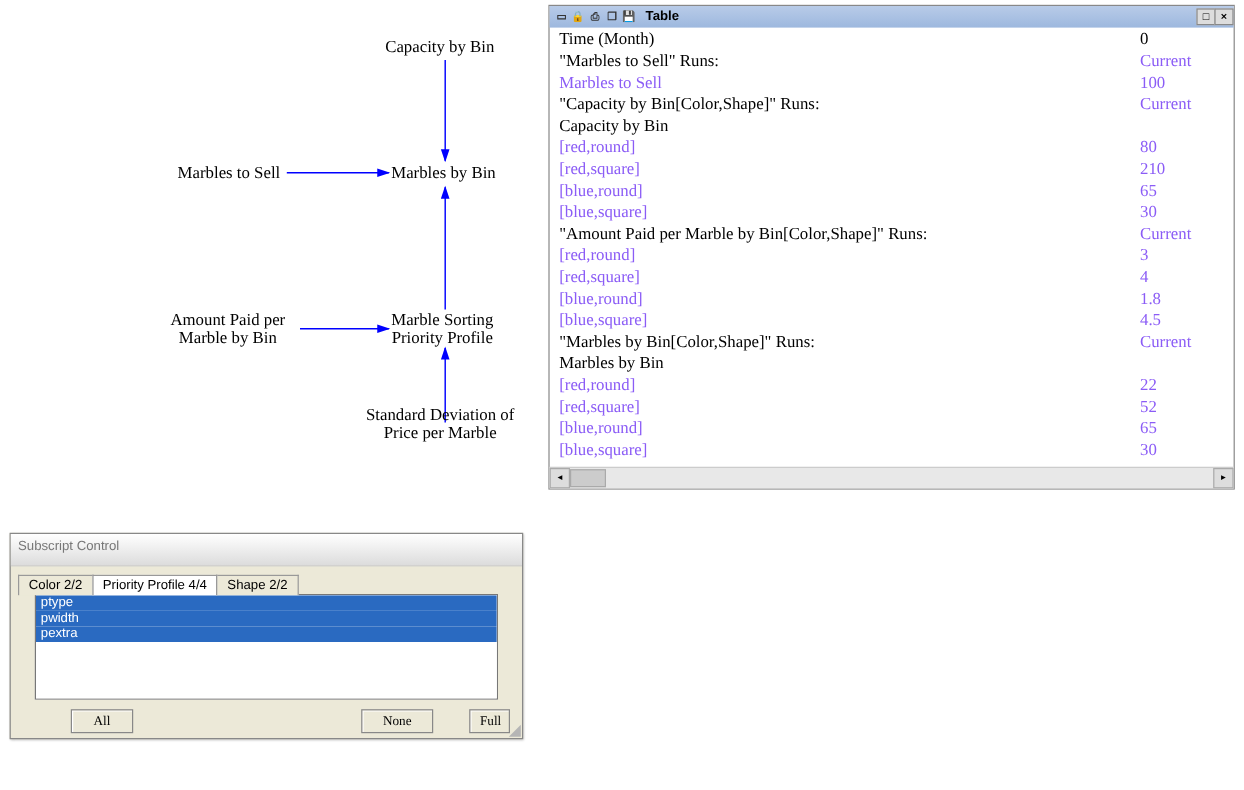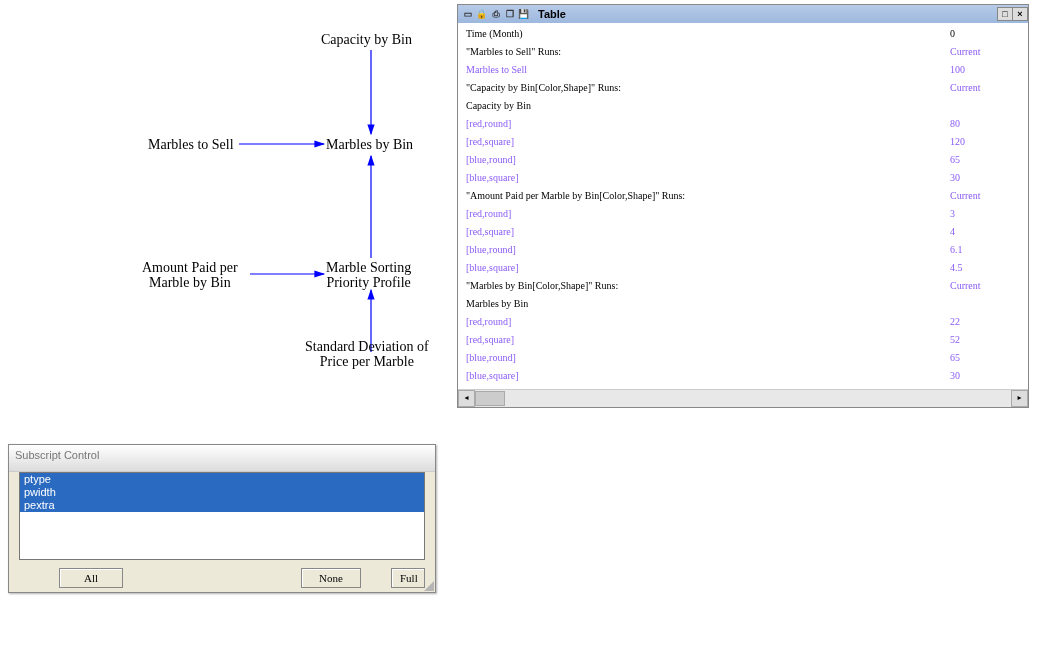--- a/index.html
+++ b/index.html
@@ -9,36 +9,36 @@
   #diagram{position:absolute;left:0;top:0;width:470px;height:430px}
   .node{position:absolute;text-align:center;white-space:nowrap;line-height:1.1}
   
   #table-panel{position:absolute;left:457px;top:4px;width:570px;border:1px solid #888}
   .tp-titlebar{height:18px;background:linear-gradient(#b8cbe8,#9db8de);display:flex;align-items:center;font-family:"Segoe UI",Arial,sans-serif;font-size:11px;font-weight:bold;color:#000}
   .tp-title-icons{display:flex;gap:2px;padding:0 4px}
   .tp-title-icons span{width:12px;height:12px;display:inline-block;font-size:9px;line-height:12px;text-align:center;color:#333}
   .tp-title-text{flex:1;padding-left:4px}
   .tp-winbtns{display:flex}
   .tp-winbtns div{width:16px;height:14px;border:1px solid #888;background:#ddd;margin-left:-1px;font-size:9px;font-family:Arial;line-height:12px;text-align:center;box-sizing:border-box}
-  .tp-body{padding:2px 8px 4px 8px;font-family:"Times New Roman",serif;font-size:10px;max-height:446px;overflow:hidden}
+  .tp-body{padding:2px 8px 4px 8px;font-family:"Times New Roman",serif;font-size:14px;max-height:446px;overflow:hidden}
   .tp-row{display:flex;justify-content:space-between;line-height:18px}
   .tp-row .lab{flex:1}
   .tp-row .val{min-width:70px;text-align:left}
   .tp-scroll{height:17px;background:#e8e8e8;border-top:1px solid #ccc;position:relative}
   .tp-scroll .arrow{position:absolute;top:0;width:17px;height:17px;background:#ddd;border:1px solid #aaa;box-sizing:border-box;font-size:8px;text-align:center;line-height:14px}
   .tp-scroll .arrow.l{left:0}
   .tp-scroll .arrow.r{right:0}
   .tp-scroll .thumb{position:absolute;left:17px;top:1px;width:30px;height:15px;background:#ccc;border:1px solid #aaa;box-sizing:border-box}
   
   #subctl{position:absolute;left:8px;top:444px;width:426px;background:#ece9d8;border:1px solid #888;font-family:Tahoma,Arial,sans-serif;font-size:11px;box-shadow:1px 1px 2px rgba(0,0,0,.3)}
   .sc-titlebar{height:22px;background:linear-gradient(#fff,#dcdcdc);color:#777;padding:4px 6px 0 6px;font-size:11px;border-bottom:1px solid #ccc}
   .sc-tabs{display:flex;padding:6px 6px 0 6px;gap:0}
   .sc-tab{padding:2px 8px;border:1px solid #999;border-bottom:none;background:#ece9d8;position:relative;top:1px;margin-right:-1px;white-space:nowrap}
   .sc-tab.active{background:#fff;font-weight:normal;z-index:2}
-  .sc-listwrap{margin:0 10px;border:1px solid #777;background:#fff;height:86px}
+  .sc-listwrap{margin:0 20px;border:1px solid #777;background:#fff;height:86px}
   .sc-list{background:#fff;height:100%;overflow:hidden}
   .sc-item{background:#2a6ac1;color:#fff;padding:0 4px;height:13px;line-height:13px;font-size:11px}
   .sc-btnrow1{display:flex;justify-content:space-between;padding:8px 10px 4px 10px}
   .sc-btnrow2{display:flex;align-items:center;padding:4px 6px 6px 6px;gap:4px}
   .sc-btn{border:1px solid #888;background:#ece9d8;padding:1px 8px;height:20px;box-sizing:border-box;font-family:Tahoma;font-size:11px;box-shadow:inset 1px 1px #fff}
   .sc-check input{vertical-align:middle;margin-right:3px}
   .grip{position:absolute;right:1px;bottom:1px;width:12px;height:12px}
   .grip::before{content:"";position:absolute;right:0;bottom:0;width:0;height:0;border-left:10px solid transparent;border-bottom:10px solid #b5b5b5}
 </style>
 </head>
@@ -109,21 +109,21 @@
       <div class="tp-row">
         <span class="lab">Capacity by Bin</span>
         <span class="val"></span>
       </div>
       <div class="tp-row">
         <span class="lab blue">[red,round]</span>
         <span class="val blue">80</span>
       </div>
       <div class="tp-row">
         <span class="lab blue">[red,square]</span>
-        <span class="val blue">120</span>
+        <span class="val blue">210</span>
       </div>
       <div class="tp-row">
         <span class="lab blue">[blue,round]</span>
         <span class="val blue">65</span>
       </div>
       <div class="tp-row">
         <span class="lab blue">[blue,square]</span>
         <span class="val blue">30</span>
       </div>
       <div class="tp-row">
@@ -133,21 +133,21 @@
       <div class="tp-row">
         <span class="lab blue">[red,round]</span>
         <span class="val blue">3</span>
       </div>
       <div class="tp-row">
         <span class="lab blue">[red,square]</span>
         <span class="val blue">4</span>
       </div>
       <div class="tp-row">
         <span class="lab blue">[blue,round]</span>
-        <span class="val blue">6.1</span>
+        <span class="val blue">1.8</span>
       </div>
       <div class="tp-row">
         <span class="lab blue">[blue,square]</span>
         <span class="val blue">4.5</span>
       </div>
       <div class="tp-row">
         <span class="lab">"Marbles by Bin[Color,Shape]"  Runs:</span>
         <span class="val blue">Current</span>
       </div>
       <div class="tp-row">
@@ -173,29 +173,34 @@
     </div>
   <div class="tp-scroll">
     <div class="arrow l">◂</div>
     <div class="thumb"></div>
     <div class="arrow r">▸</div>
   </div>
 </div>
 
 <div id="subctl">
   <div class="sc-titlebar">Subscript Control</div>
+  <div class="sc-tabs" id="sc-tabs">
+      <div class="sc-tab">Color 2/2</div>
+      <div class="sc-tab active">Priority Profile 4/4</div>
+      <div class="sc-tab">Shape 2/2</div>
+    </div>
   <div class="sc-listwrap">
     <div class="sc-list" id="sc-list">
         <div class="sc-item">ptype</div>
         <div class="sc-item">pwidth</div>
         <div class="sc-item">pextra</div>
       </div>
   </div>
   <div class="sc-btnrow1">
     <span></span>
-    <button class="sc-btn" style="width:64px;margin-left:40px">All</button>
+    <button class="sc-btn" style="width:52px;margin-left:40px">All</button>
     <span style="flex:1"></span>
     <button class="sc-btn" style="width:60px">None</button>
     <span style="width:30px"></span>
     <button class="sc-btn" style="width:34px">Full</button>
   </div>
   <div class="grip"></div>
 </div>
 
 </body></html>

